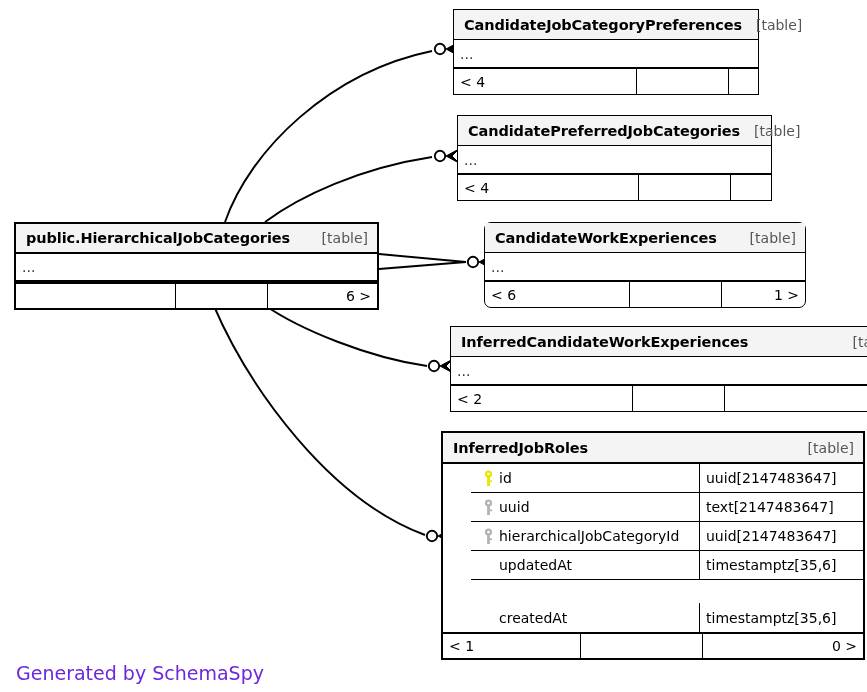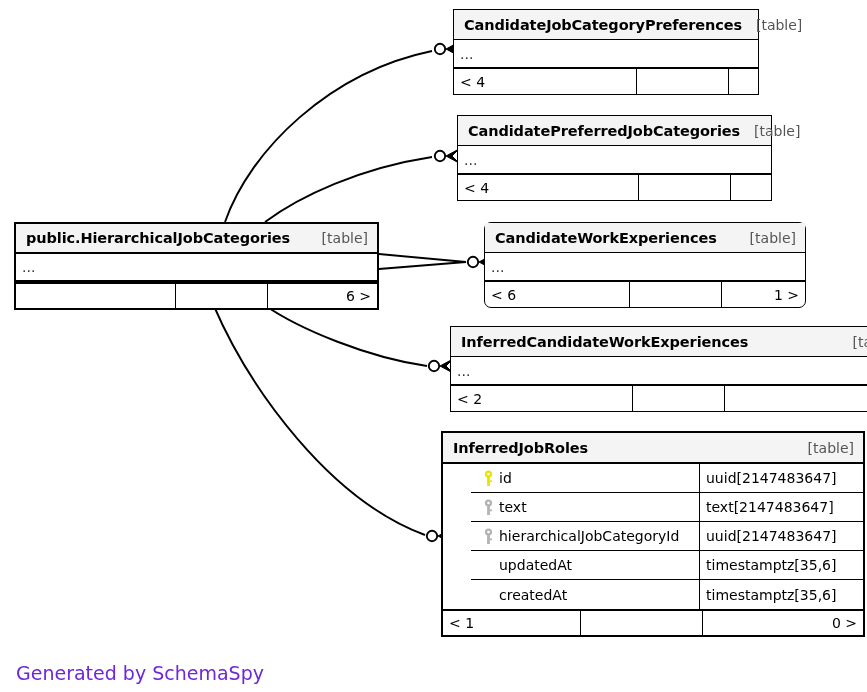--- a/index.html
+++ b/index.html
@@ -73,20 +73,21 @@
   }
   .row {
     display: flex;
     align-items: stretch;
     box-sizing: border-box;
     border-bottom: 1px solid #000000;
     height: 29px;
   }
   .row:last-child {
     border-bottom: none;
+    margin-top: 23px;
   }
   .row-ellipsis {
     display: flex;
     align-items: center;
     box-sizing: border-box;
     height: 28px;
     padding-left: 6px;
     font-size: 14px;
     color: #333333;
     border-bottom: 1px solid #000000;
@@ -286,21 +287,21 @@
       <div class="row">
         <div class="col-name">
           <span class="key-slot">
             <svg class="key-icon" width="11" height="17" viewBox="0 0 11 17" xmlns="http://www.w3.org/2000/svg">
               <circle cx="5.5" cy="4" r="3.6" fill="#b3b3b3"></circle>
               <circle cx="5.5" cy="4" r="1.3" fill="#ffffff"></circle>
               <rect x="4.1" y="6.6" width="2.8" height="9.4" fill="#b3b3b3"></rect>
               <rect x="6.9" y="10.4" width="2.1" height="1.8" fill="#b3b3b3"></rect>
             </svg>
           </span>
-          <span>text</span>
+          <span>uuid</span>
         </div>
         <div class="col-type">text[2147483647]</div>
       </div>
 
       <div class="row">
         <div class="col-name">
           <span class="key-slot">
             <svg class="key-icon" width="11" height="17" viewBox="0 0 11 17" xmlns="http://www.w3.org/2000/svg">
               <circle cx="5.5" cy="4" r="3.6" fill="#b3b3b3"></circle>
               <circle cx="5.5" cy="4" r="1.3" fill="#ffffff"></circle>

